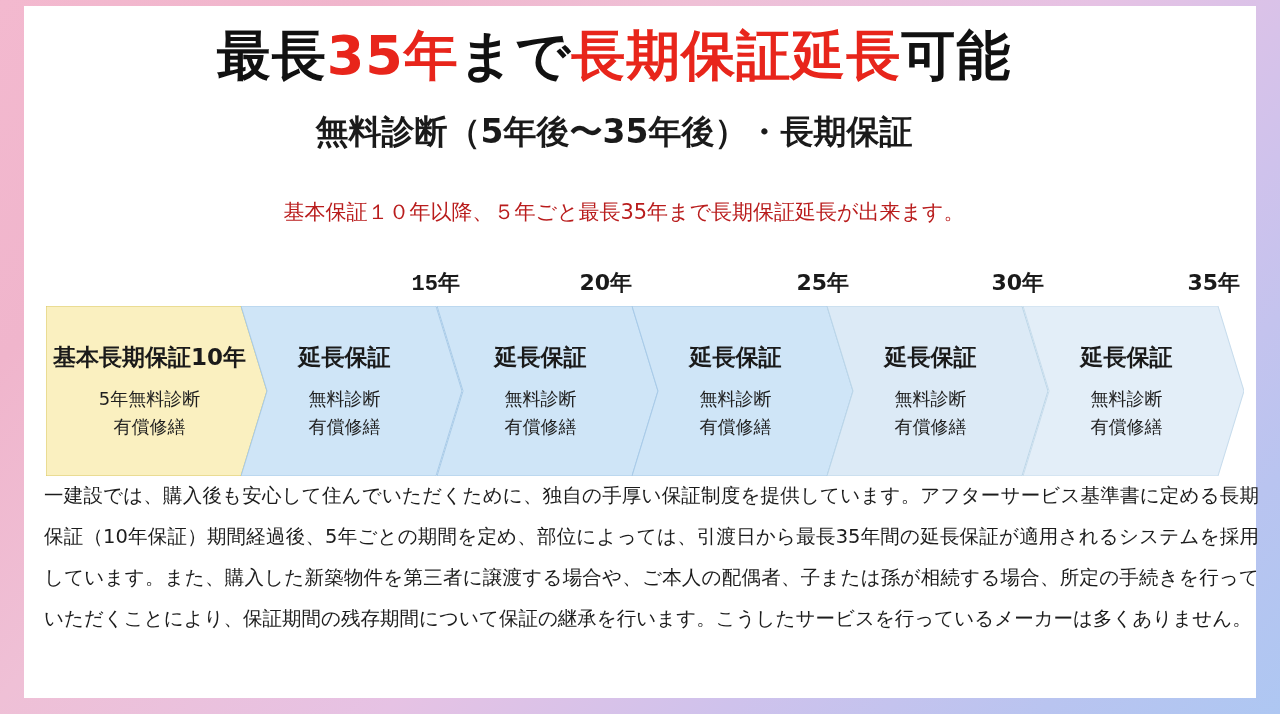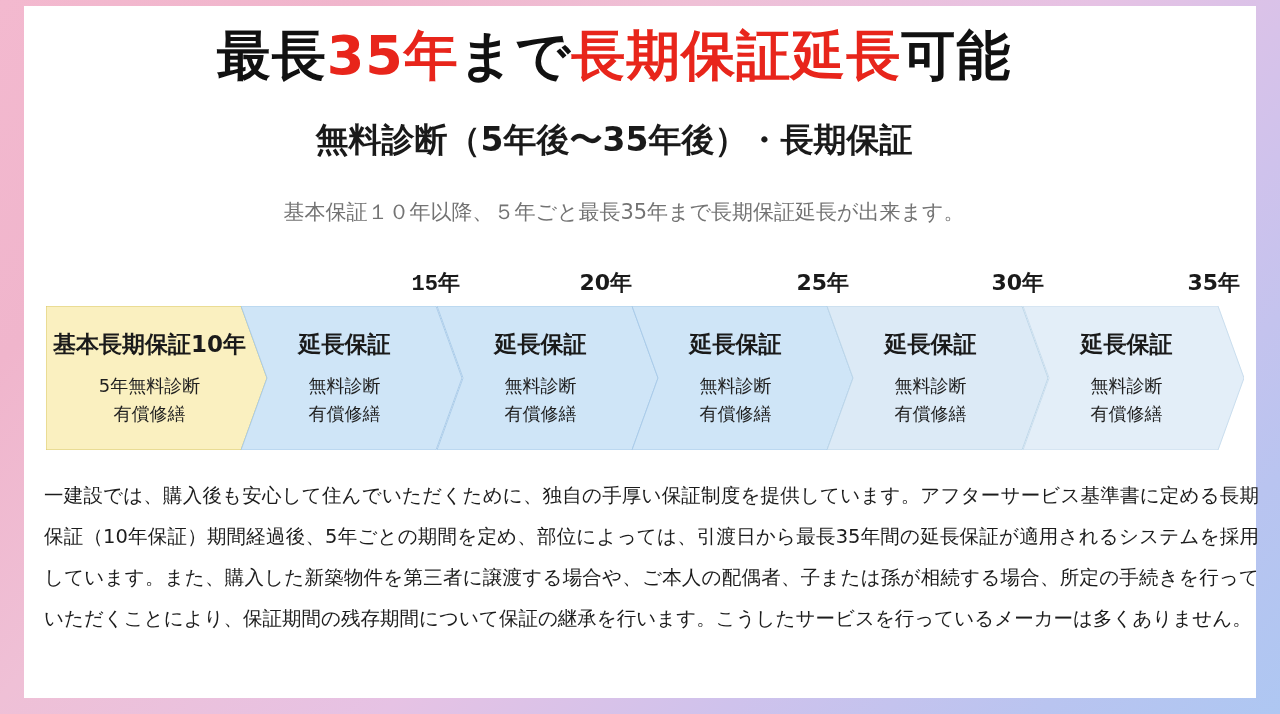--- a/index.html
+++ b/index.html
@@ -56,30 +56,29 @@
     position: absolute;
     left: 0;
     top: 104px;
     width: 1180px;
     text-align: center;
     font-size: 33px;
     font-weight: bold;
     color: #1a1a1a;
     white-space: nowrap;
     font-family: "DejaVu Sans", "Liberation Sans", sans-serif;
-    margin-top: 8px;
   }
   .lead {
     position: absolute;
     left: 0;
     top: 192px;
     width: 1200px;
     text-align: center;
     font-size: 21px;
-    color: #737373;
+    color: #b91c1c;
     white-space: nowrap;
     font-family: "DejaVu Sans", "Liberation Sans", sans-serif;
   }
 
   
   #year-labels {
     position: absolute;
     left: 22px;
     top: 262px;
     width: 1198px;
@@ -99,21 +98,21 @@
   #band {
     position: absolute;
     left: 22px;
     top: 300px;
     width: 1198px;
     height: 152px;
   }
   .chev {
     position: absolute;
     top: 0;
-    height: 144px;
+    height: 170px;
     display: flex;
     flex-direction: column;
     align-items: center;
     justify-content: center;
     box-sizing: border-box;
   }
   .chev .head {
     font-size: 23px;
     font-weight: bold;
     color: #1a1a1a;

